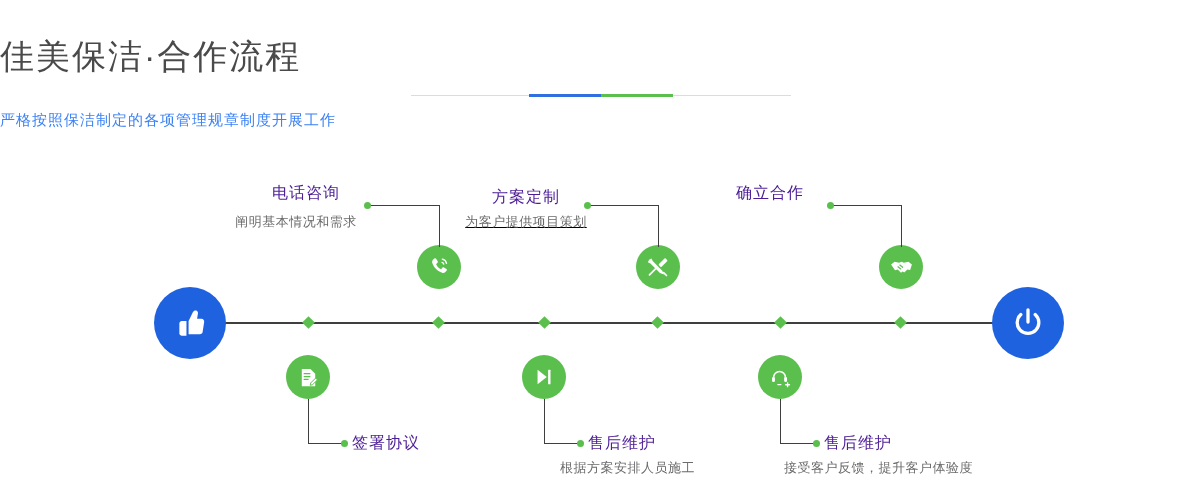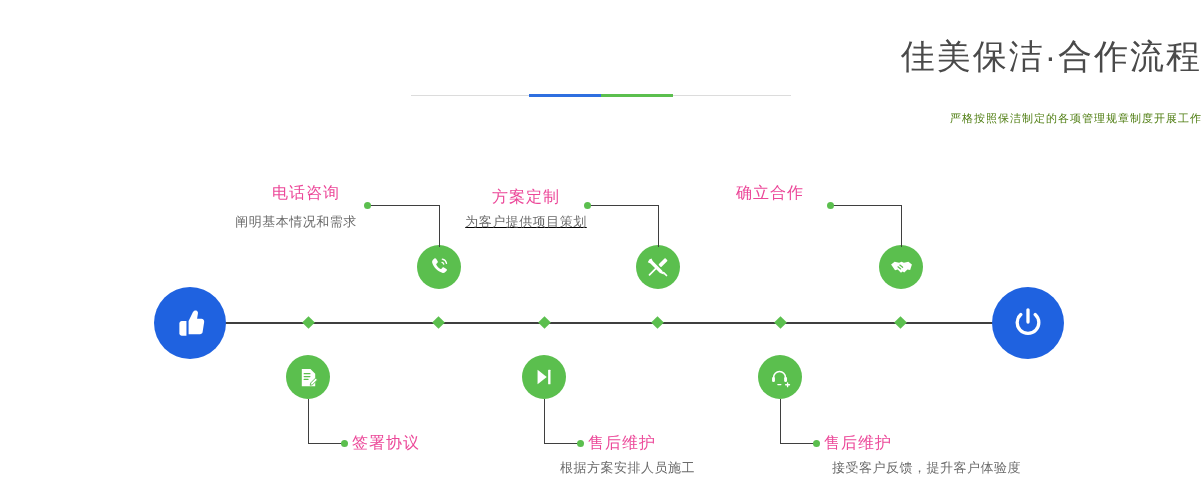--- a/index.html
+++ b/index.html
@@ -18,21 +18,21 @@
     width: 1202px;
     height: 502px;
   }
 
   
   .header {
     position: absolute;
     left: 0;
     top: 32px;
     width: 1202px;
-    text-align: right;
+    text-align: left;
   }
   .title {
     font-size: 34px;
     color: #4a4a4a;
     letter-spacing: 2px;
     font-weight: normal;
     margin: 0;
     line-height: 48px;
   }
   .rule-wrap {
@@ -60,22 +60,22 @@
   .rule-green {
     position: absolute;
     left: 190px;
     top: 0;
     width: 72px;
     height: 3px;
     background: #5bbf4e;
   }
   .subtitle {
     margin: 14px 0 0 0;
-    font-size: 11px;
-    color: #4d7c0f;
+    font-size: 15px;
+    color: #3b82f6;
     letter-spacing: 1px;
   }
 
   
   .timeline {
     position: absolute;
     left: 0;
     top: 150px;
     width: 1202px;
     height: 350px;
@@ -145,21 +145,21 @@
     background: #5bbf4e;
   }
 
   
   .lbl {
     position: absolute;
     white-space: nowrap;
   }
   .lbl .t {
     font-size: 16px;
-    color: #ec4899;
+    color: #4c1d95;
     line-height: 22px;
     letter-spacing: 1px;
   }
   .lbl .d {
     font-size: 13px;
     color: #6b6b6b;
     line-height: 20px;
     letter-spacing: 0.5px;
     margin-top: 4px;
   }
@@ -308,18 +308,18 @@
           <path d="M19.4 17.6v4M17.4 19.6h4" stroke="#ffffff" stroke-width="1.4" stroke-linecap="round"></path>
         </svg>
       </span>
     </div>
     <div class="vline" style="left:780px; top:249px; height:45px;"></div>
     <div class="hline" style="left:780px; top:293px; width:36px;"></div>
     <div class="dot" style="left:813px; top:290px;"></div>
     <div class="lbl down" style="left:824px; top:282px;">
       <div class="t">售后维护</div>
     </div>
-    <div class="lbl down" style="left:832px; top:304px;text-align:right;">
+    <div class="lbl down" style="left:784px; top:304px;text-align:right;">
       <div class="d">接受客户反馈，提升客户体验度</div>
     </div>
 
   </div>
 </div>
 
 </body></html>

